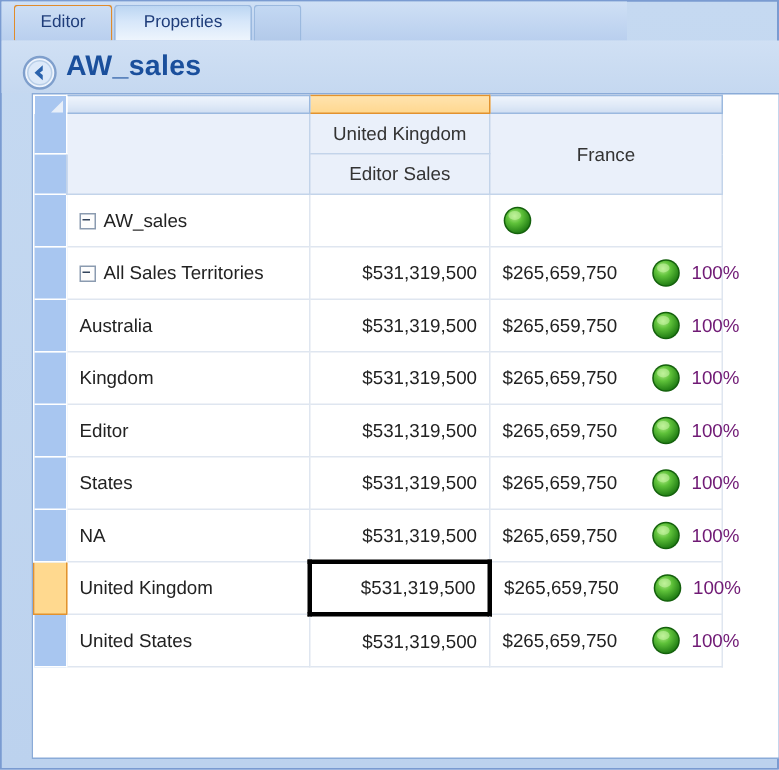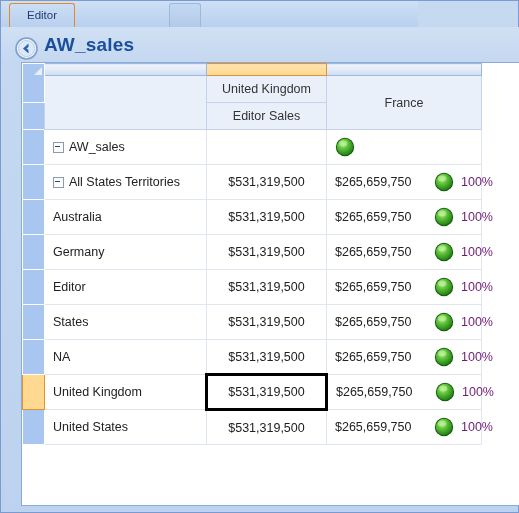--- a/index.html
+++ b/index.html
@@ -190,21 +190,21 @@
     height: 35px;
     background: #ffffff;
     border: 1px solid #dfe6f0;
     box-sizing: border-box;
     font-size: 12.5px;
     color: #222222;
     padding: 0 8px;
     white-space: nowrap;
   }
   td.cell-name { text-align: left; }
-  td.cell-val  { text-align: center; }
+  td.cell-val  { text-align: right; }
   td.cell-kpi  { text-align: left; border-radius: 17px; }
 
   .selected-cell {
     border: 3px solid #000000 !important;
   }
 
   
   .expander {
     display: inline-block;
     width: 9px; height: 9px;
@@ -230,20 +230,21 @@
   .kpi-dot { width: 20px; height: 20px; flex: 0 0 20px; }
   .kpi-pct { font-size: 12.5px; color: #701a75; }
 </style>
 </head>
 <body>
 
 <div id="app-window">
 
   <div id="tab-strip">
     <div class="tab" id="tab-editor">Editor</div>
+    <div class="tab" id="tab-properties">Properties</div>
     <div id="tab-filler"></div>
   </div>
 
   <div id="title-bar"></div>
 
   <div id="back-button">
     <svg width="25" height="25" viewBox="0 0 25 25">
       <circle cx="12.5" cy="12.5" r="10.5" fill="#eef4fd" stroke="#7f9fcc" stroke-width="1.6"></circle>
       <circle cx="12.5" cy="12.5" r="8" fill="#dce9f9" stroke="#b9cfe8" stroke-width="1"></circle>
       <path d="M14.5 7.5 L9 12.5 L14.5 17.5 L14.5 14 L12.5 12.5 L14.5 11 Z" fill="#2b63ad"></path>
@@ -296,21 +297,21 @@
                     </defs>
                     <circle cx="10" cy="10" r="9.2" fill="#14600c"></circle>
                     <circle cx="10" cy="10" r="8.2" fill="url(#kg)"></circle>
                     <ellipse cx="8.2" cy="6.6" rx="4.2" ry="3" fill="#c8f5a6" opacity="0.55"></ellipse>
                   </svg>
                 </span>
               </td>
             </tr>
             <tr>
               <td class="rowsel"></td>
-              <td class="cell cell-name ind1"><span class="expander"></span><span>All States Territories</span></td>
+              <td class="cell cell-name ind1"><span class="expander"></span><span>All Sales Territories</span></td>
               <td class="cell cell-val">$531,319,500</td>
               <td class="cell cell-kpi">
                 <span class="kpi-wrap">
                   <span style="min-width:92px">$265,659,750</span>
                   <svg class="kpi-dot" viewBox="0 0 20 20">
                     <defs>
                       <radialGradient id="kg" cx="38%" cy="32%" r="72%">
                         <stop offset="0%" stop-color="#b6ee8c"></stop>
                         <stop offset="42%" stop-color="#5fc23a"></stop>
                         <stop offset="100%" stop-color="#1e7a12"></stop>
@@ -342,21 +343,21 @@
                     <circle cx="10" cy="10" r="9.2" fill="#14600c"></circle>
                     <circle cx="10" cy="10" r="8.2" fill="url(#kg)"></circle>
                     <ellipse cx="8.2" cy="6.6" rx="4.2" ry="3" fill="#c8f5a6" opacity="0.55"></ellipse>
                   </svg>
                   <span class="kpi-pct">100%</span>
                 </span>
               </td>
             </tr>
             <tr>
               <td class="rowsel"></td>
-              <td class="cell cell-name ind2"><span>Germany</span></td>
+              <td class="cell cell-name ind2"><span>Kingdom</span></td>
               <td class="cell cell-val">$531,319,500</td>
               <td class="cell cell-kpi">
                 <span class="kpi-wrap">
                   <span style="min-width:92px">$265,659,750</span>
                   <svg class="kpi-dot" viewBox="0 0 20 20">
                     <defs>
                       <radialGradient id="kg" cx="38%" cy="32%" r="72%">
                         <stop offset="0%" stop-color="#b6ee8c"></stop>
                         <stop offset="42%" stop-color="#5fc23a"></stop>
                         <stop offset="100%" stop-color="#1e7a12"></stop>

